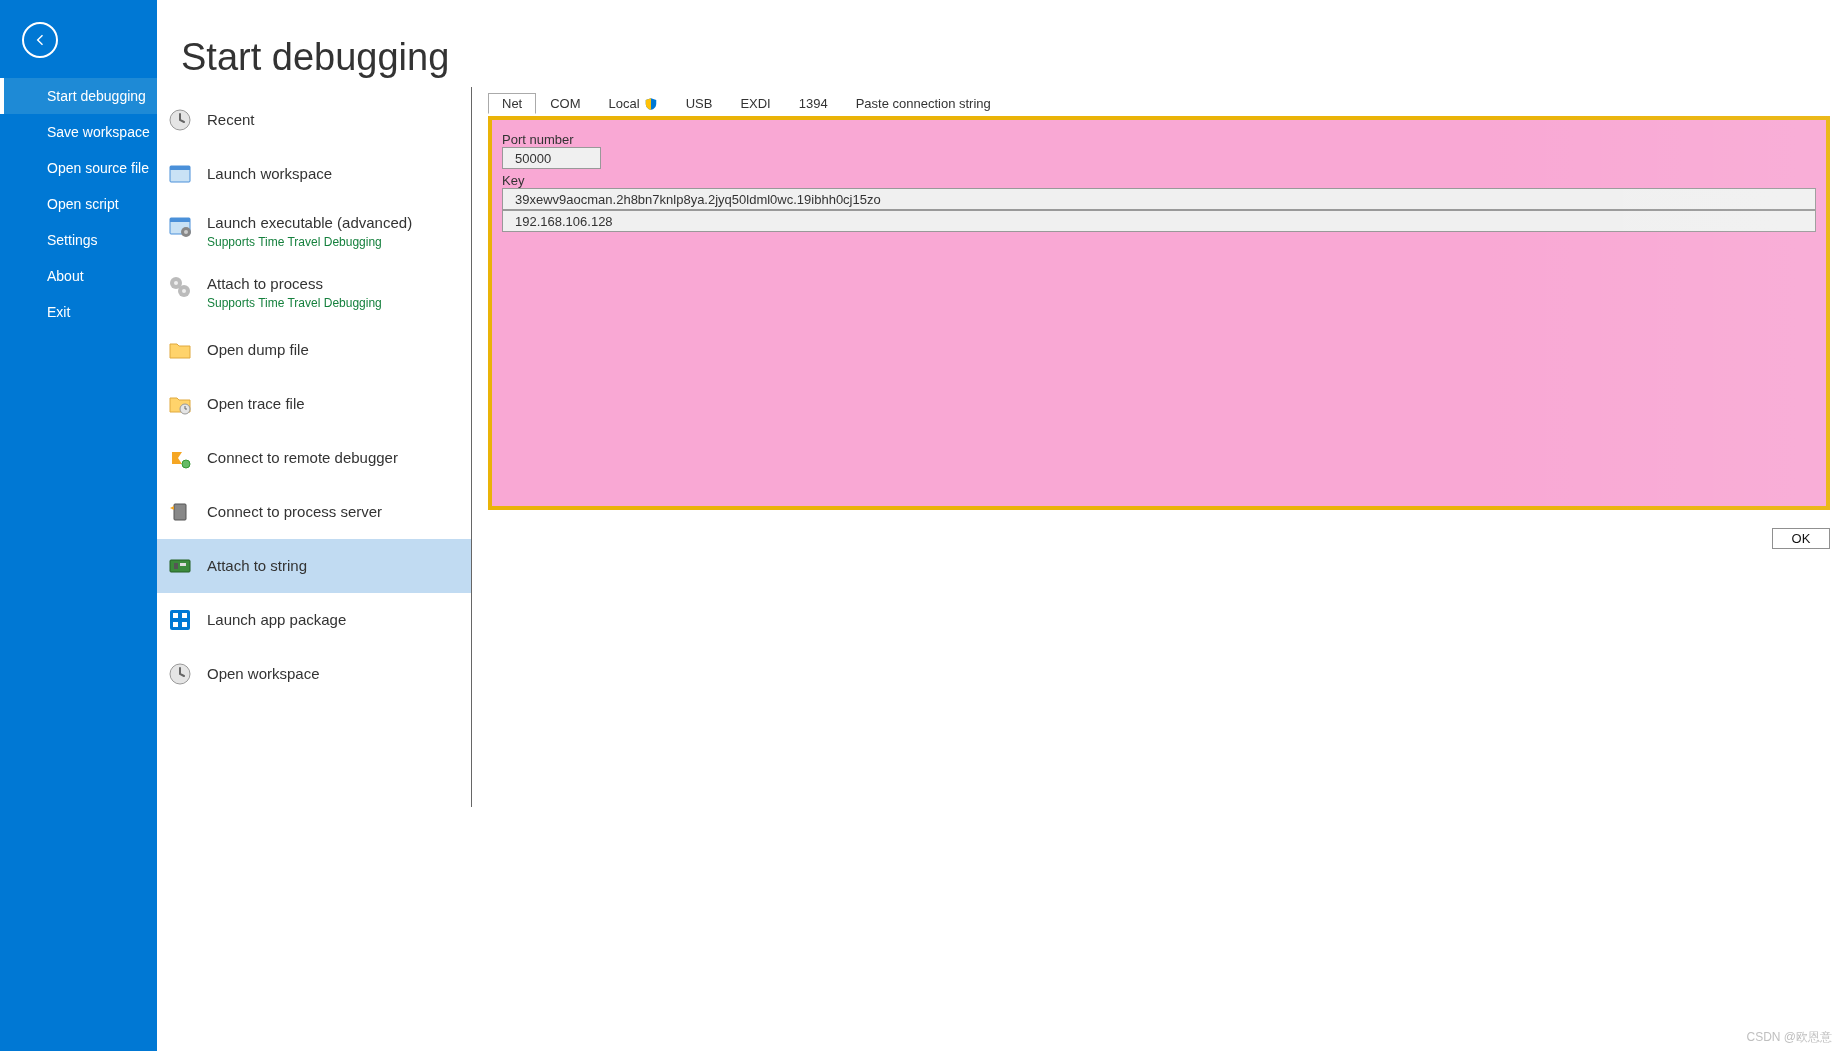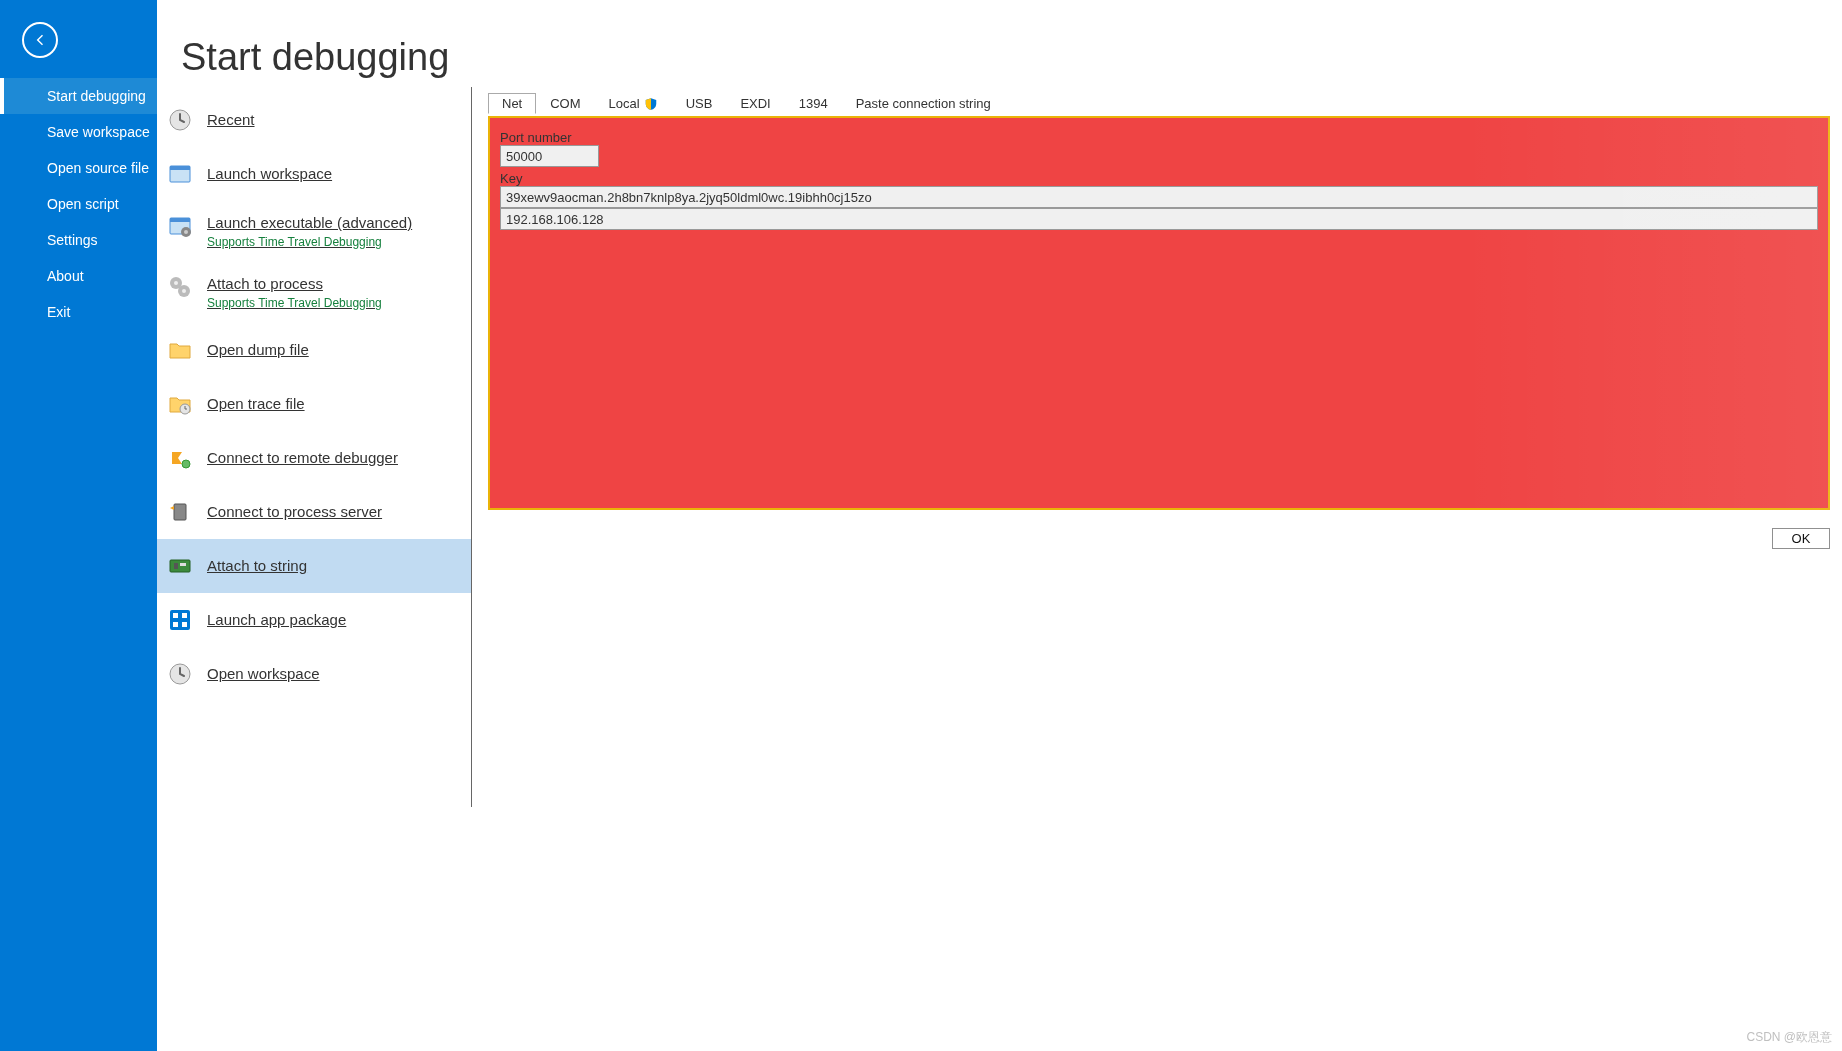--- a/index.html
+++ b/index.html
@@ -69,21 +69,20 @@
     .action-list {
       width: 314px;
       padding-top: 6px;
     }
     .action-item {
       display: flex;
       align-items: center;
       padding: 14px 10px 14px 10px;
       cursor: pointer;
       gap: 14px;
-      text-decoration: underline;
     }
     .action-item.tall { align-items: flex-start; padding-top: 12px; padding-bottom: 12px; }
     .action-item.selected { background: #c1dbf2; }
     .action-icon {
       width: 26px;
       height: 26px;
       flex-shrink: 0;
       display: flex;
       align-items: center;
       justify-content: center;
@@ -122,33 +121,33 @@
     }
     .tab.active {
       border: 1px solid #aaa;
       border-bottom: 1px solid #fff;
       background: #fff;
       position: relative;
       z-index: 2;
       padding: 2px 13px;
     }
     .tab-content {
-      border: 2px solid #eab308;
+      border: 4px solid #eab308;
       flex: 0 0 auto;
       padding: 8px 10px 10px 10px;
       margin-top: -1px;
       min-height: 394px;
-      background: #ef4444;
+      background: #f9a8d4;
     }
     .field-lbl { font-size: 13px; color: #333; margin-top: 4px; }
     .text-input {
       border: 1px solid #999;
       background: #f0f0f0;
       font-size: 13px;
-      padding: 3px 5px;
+      padding: 3px 12px;
       color: #333;
       font-family: inherit;
       height: 22px;
     }
     .text-input.small { width: 99px; }
     .text-input.full { width: 100%; }
     .checkbox-row {
       display: flex;
       align-items: center;
       gap: 6px;

